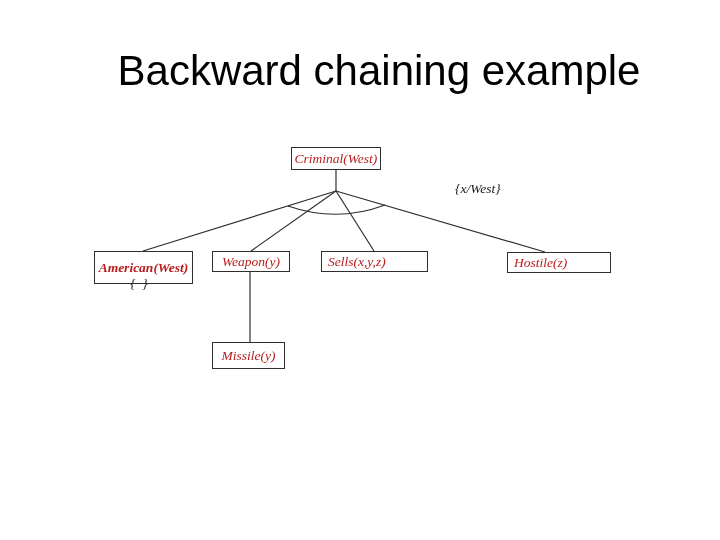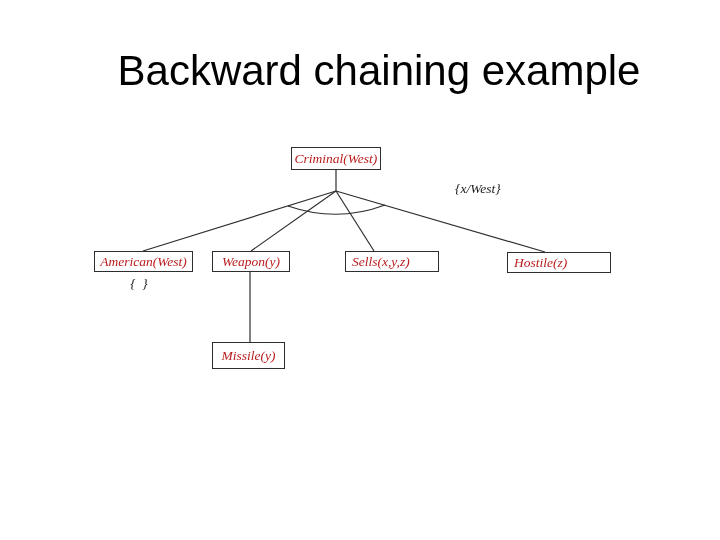--- a/index.html
+++ b/index.html
@@ -83,25 +83,25 @@
     <line x1="336" y1="191" x2="374" y2="251"></line>
     <line x1="336" y1="191" x2="545" y2="252"></line>
     <path d="M 288 206 Q 337 223 385 205"></path>
     <line x1="250" y1="272" x2="250" y2="342"></line>
   </svg>
 
   <div class="node" style="left:291px; top:147px; width:90px; height:23px;">Criminal(West)</div>
 
   <span class="subst" style="left:455px; top:149px;margin-top:32px;">{x/West}</span>
 
-  <div class="node" style="left:94px; top:251px; width:99px; height:21px;">American(West)</div>
+  <div class="node" style="left:94px; top:251px; width:99px; height:33px;font-weight:bold;">American(West)</div>
 
   <span class="subst centered" style="left:119px; top:276px; width:40px;">{  }</span>
 
   <div class="node" style="left:212px; top:251px; width:78px; height:21px;">Weapon(y)</div>
 
-  <div class="node align-left" style="left:321px; top:251px; width:94px; height:21px;margin-left:24px;">Sells(x,y,z)</div>
+  <div class="node align-left" style="left:321px; top:251px; width:107px; height:21px;">Sells(x,y,z)</div>
 
   <div class="node align-left" style="left:507px; top:252px; width:104px; height:21px;">Hostile(z)</div>
 
   <div class="node" style="left:212px; top:342px; width:73px; height:27px;">Missile(y)</div>
 
 </div>
 
 </body></html>

